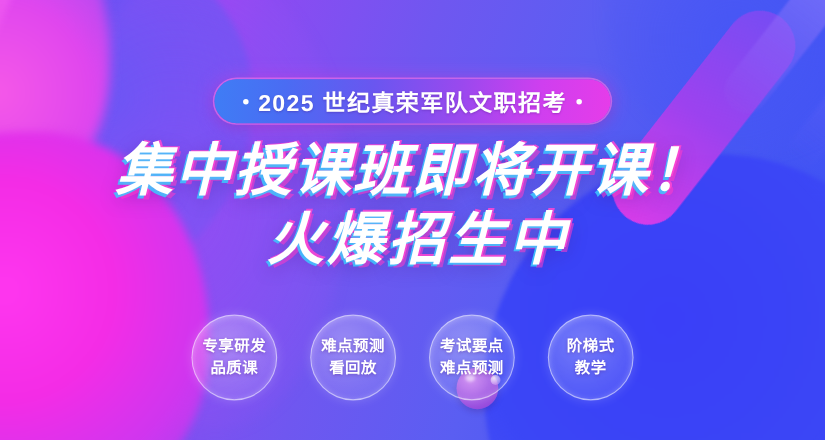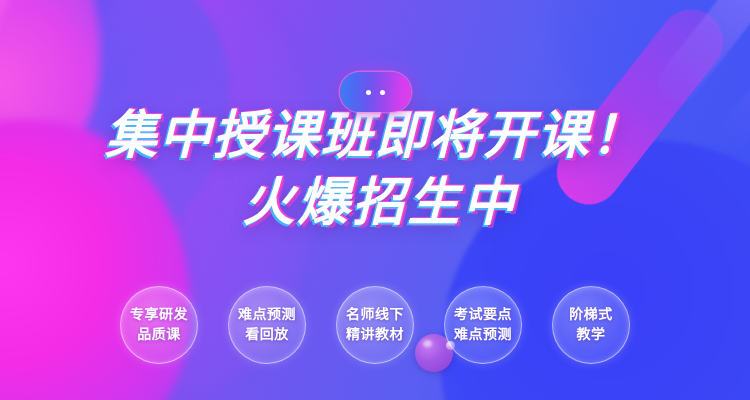--- a/index.html
+++ b/index.html
@@ -202,33 +202,33 @@
     color: #ffffff;
     font-size: 21px;
     font-weight: bold;
     letter-spacing: 1.2px;
     white-space: nowrap;
     text-shadow: 0 1px 2px rgba(70,20,130,0.35);
   }
 
   
   .headline {
+    margin-top: 16px;
     font-size: 52px;
     font-weight: bold;
     font-style: italic;
     color: #ffffff;
     letter-spacing: 2px;
     line-height: 1.08;
     white-space: nowrap;
     text-shadow:
         -2px 2px 0 rgba(60,200,255,0.85),
          2px -1px 0 rgba(255,70,210,0.85),
          3px 3px 0 rgba(255,60,200,0.55),
          0 5px 16px rgba(70,20,130,0.35);
-    font-family: Liberation Mono, monospace;
   }
   .headline-2 {
     margin-top: 6px;
     font-size: 52px;
     font-weight: bold;
     font-style: italic;
     color: #ffffff;
     letter-spacing: 3px;
     line-height: 1.08;
     white-space: nowrap;
@@ -295,42 +295,39 @@
     <div class="streak streak-2"></div>
     <div class="streak streak-3"></div>
     <div class="sphere sphere-mid"></div>
     <div class="sphere sphere-small"></div>
   </div>
 
   <div class="content">
 
     <div class="badge">
       <span class="badge-dot"></span>
+      <span class="badge-text">2025 世纪真荣军队文职招考</span>
       <span class="badge-dot"></span>
     </div>
 
     <div class="headline">集中授课班即将开课！</div>
     <div class="headline-2">火爆招生中</div>
 
     <div class="features">
 
       <div class="feature-bubble">
         <span class="feature-line">专享研发</span>
         <span class="feature-line">品质课</span>
       </div>
 
       <div class="feature-bubble">
         <span class="feature-line">难点预测</span>
         <span class="feature-line">看回放</span>
       </div>
 
-      <div class="feature-bubble">
-        <span class="feature-line">名师线下</span>
-        <span class="feature-line">精讲教材</span>
-      </div>
 
       <div class="feature-bubble">
         <span class="feature-line">考试要点</span>
         <span class="feature-line">难点预测</span>
       </div>
 
       <div class="feature-bubble">
         <span class="feature-line">阶梯式</span>
         <span class="feature-line">教学</span>
       </div>

